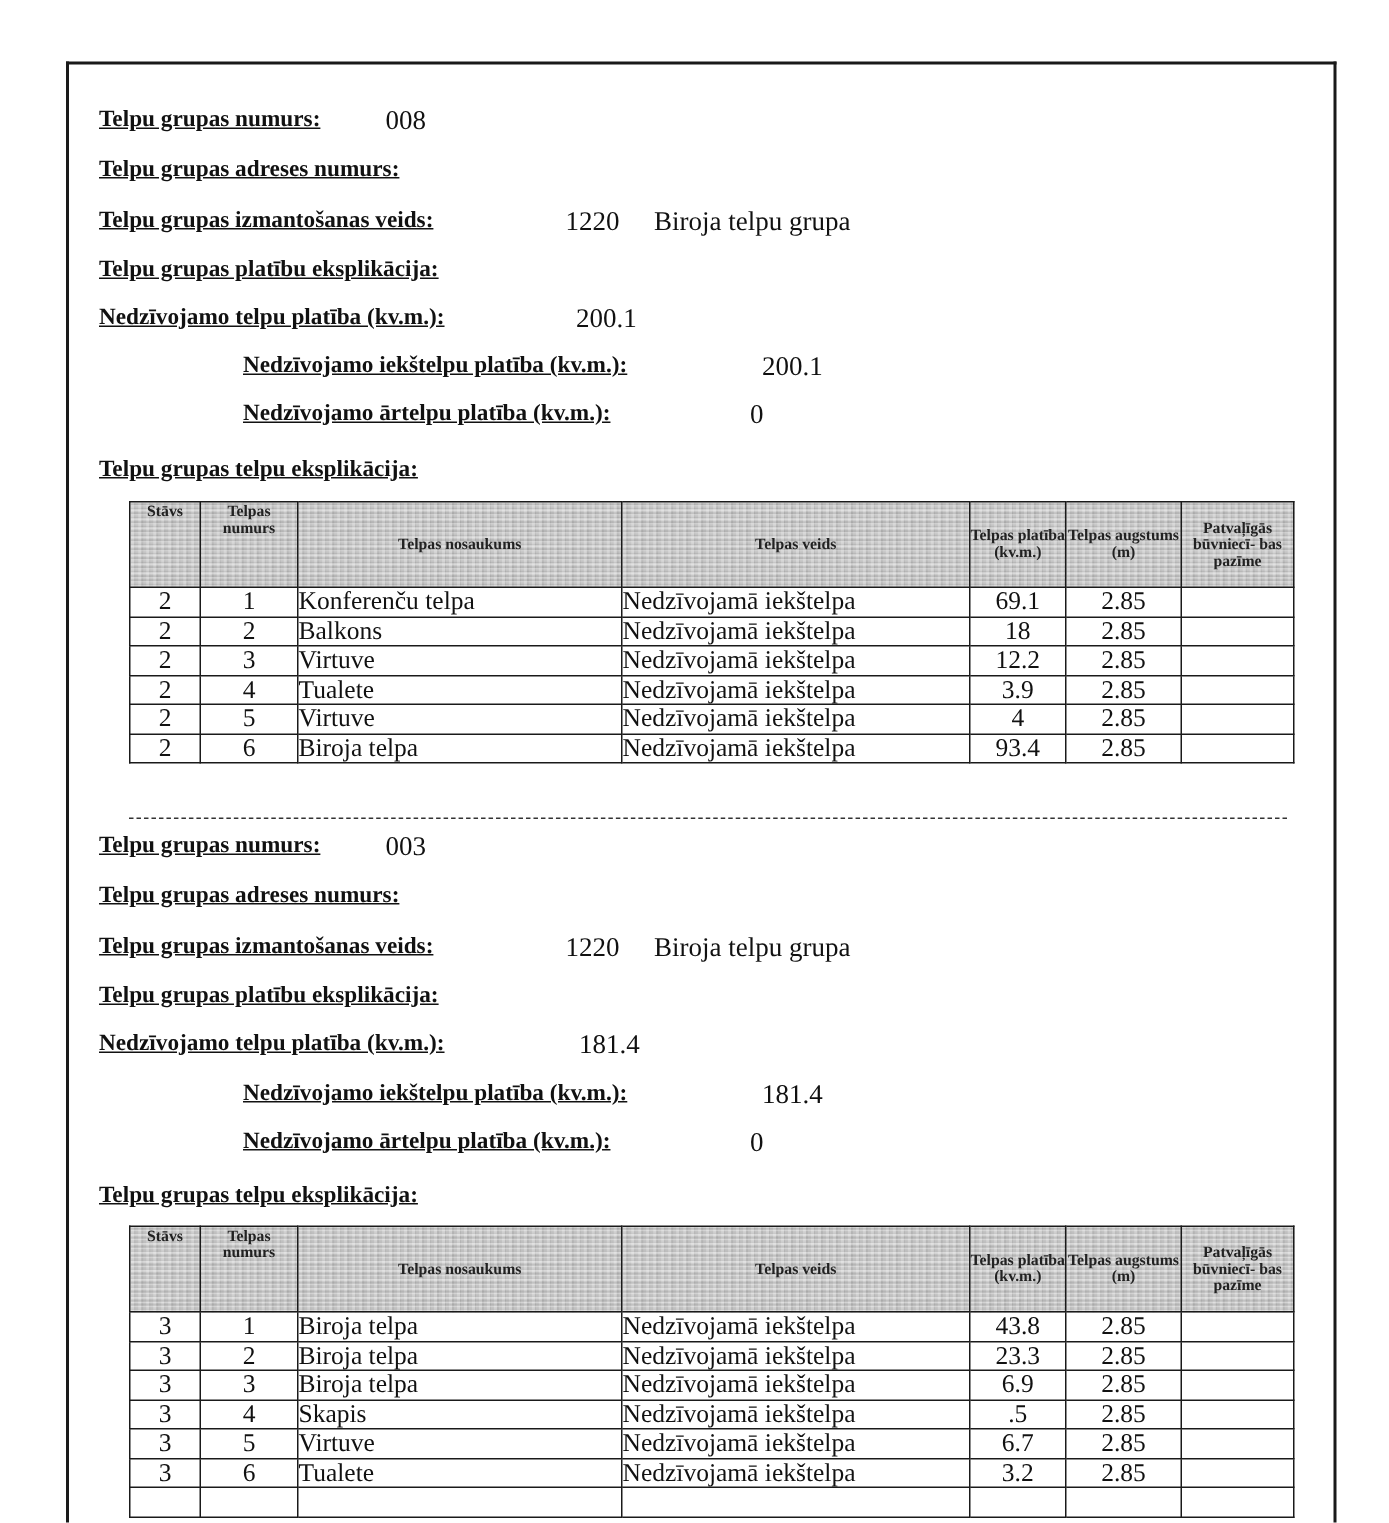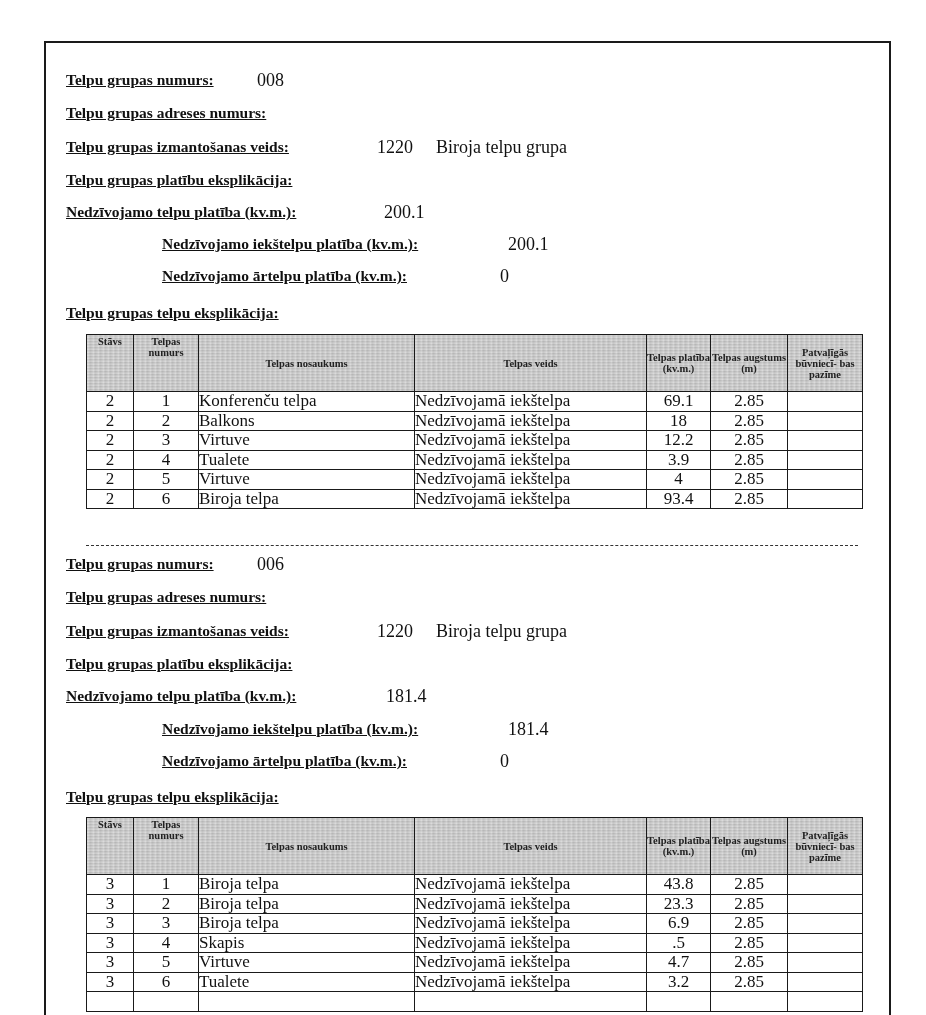--- a/index.html
+++ b/index.html
@@ -152,21 +152,21 @@
       </tr>
     </tbody>
   </table>
 </section>
 
 <div class="dash"></div>
 
 <section>
   <div class="line" style="top:555px">
     <span class="lbl">Telpu grupas numurs:</span>
-    <span class="val" style="left:191px">006</span>
+    <span class="val" style="left:191px">003</span>
   </div>
   <div class="line" style="top:588px">
     <span class="lbl">Telpu grupas adreses numurs:</span>
     <span class="val" style="left:260px"></span>
   </div>
   <div class="line" style="top:622px">
     <span class="lbl">Telpu grupas izmantošanas veids:</span>
     <span class="val" style="left:311px">1220</span>
     <span class="val" style="left:370px">Biroja telpu grupa</span>
   </div>
@@ -245,21 +245,21 @@
         <td class="l">Nedzīvojamā iekštelpa</td>
         <td class="c">.5</td>
         <td class="c">2.85</td>
         <td class="c"></td>
       </tr>
       <tr>
         <td class="c">3</td>
         <td class="c">5</td>
         <td class="l">Virtuve</td>
         <td class="l">Nedzīvojamā iekštelpa</td>
-        <td class="c">4.7</td>
+        <td class="c">6.7</td>
         <td class="c">2.85</td>
         <td class="c"></td>
       </tr>
       <tr>
         <td class="c">3</td>
         <td class="c">6</td>
         <td class="l">Tualete</td>
         <td class="l">Nedzīvojamā iekštelpa</td>
         <td class="c">3.2</td>
         <td class="c">2.85</td>

